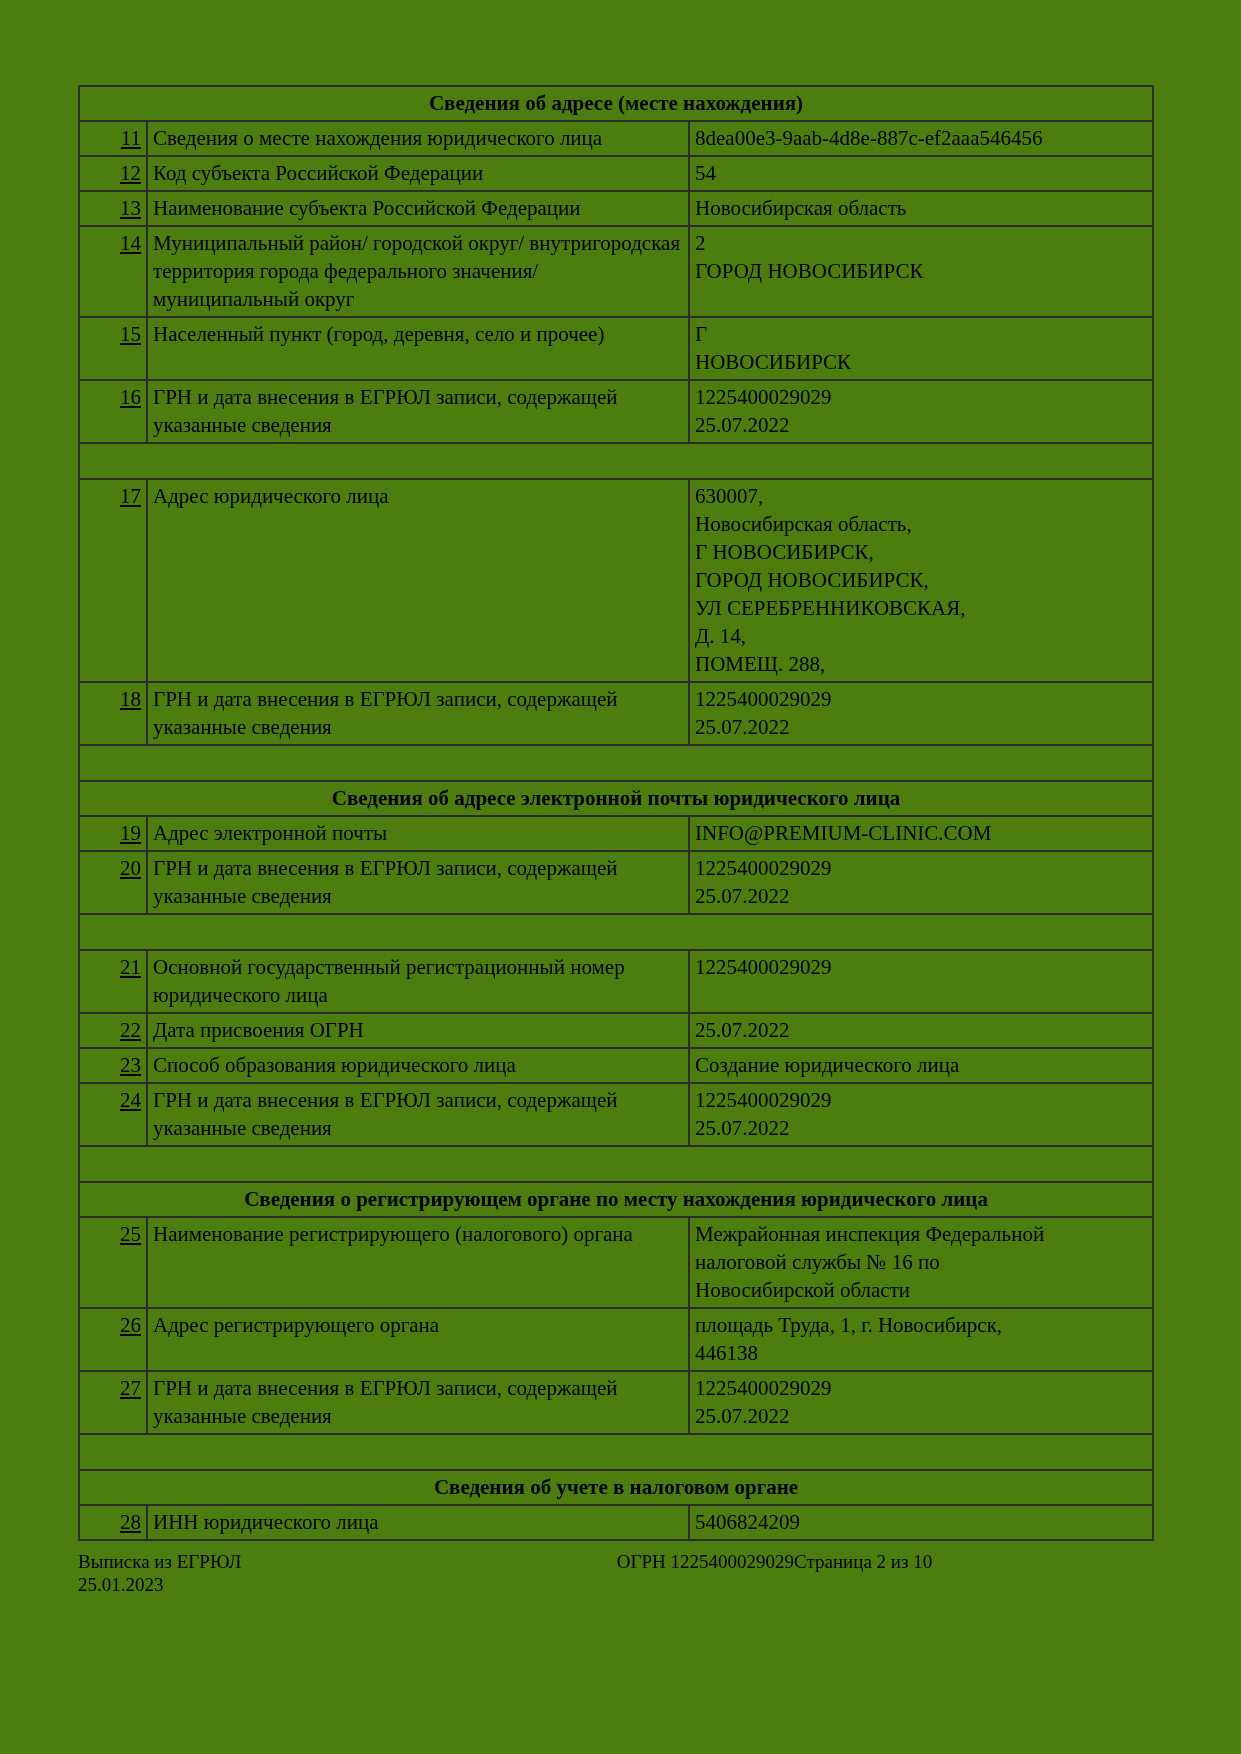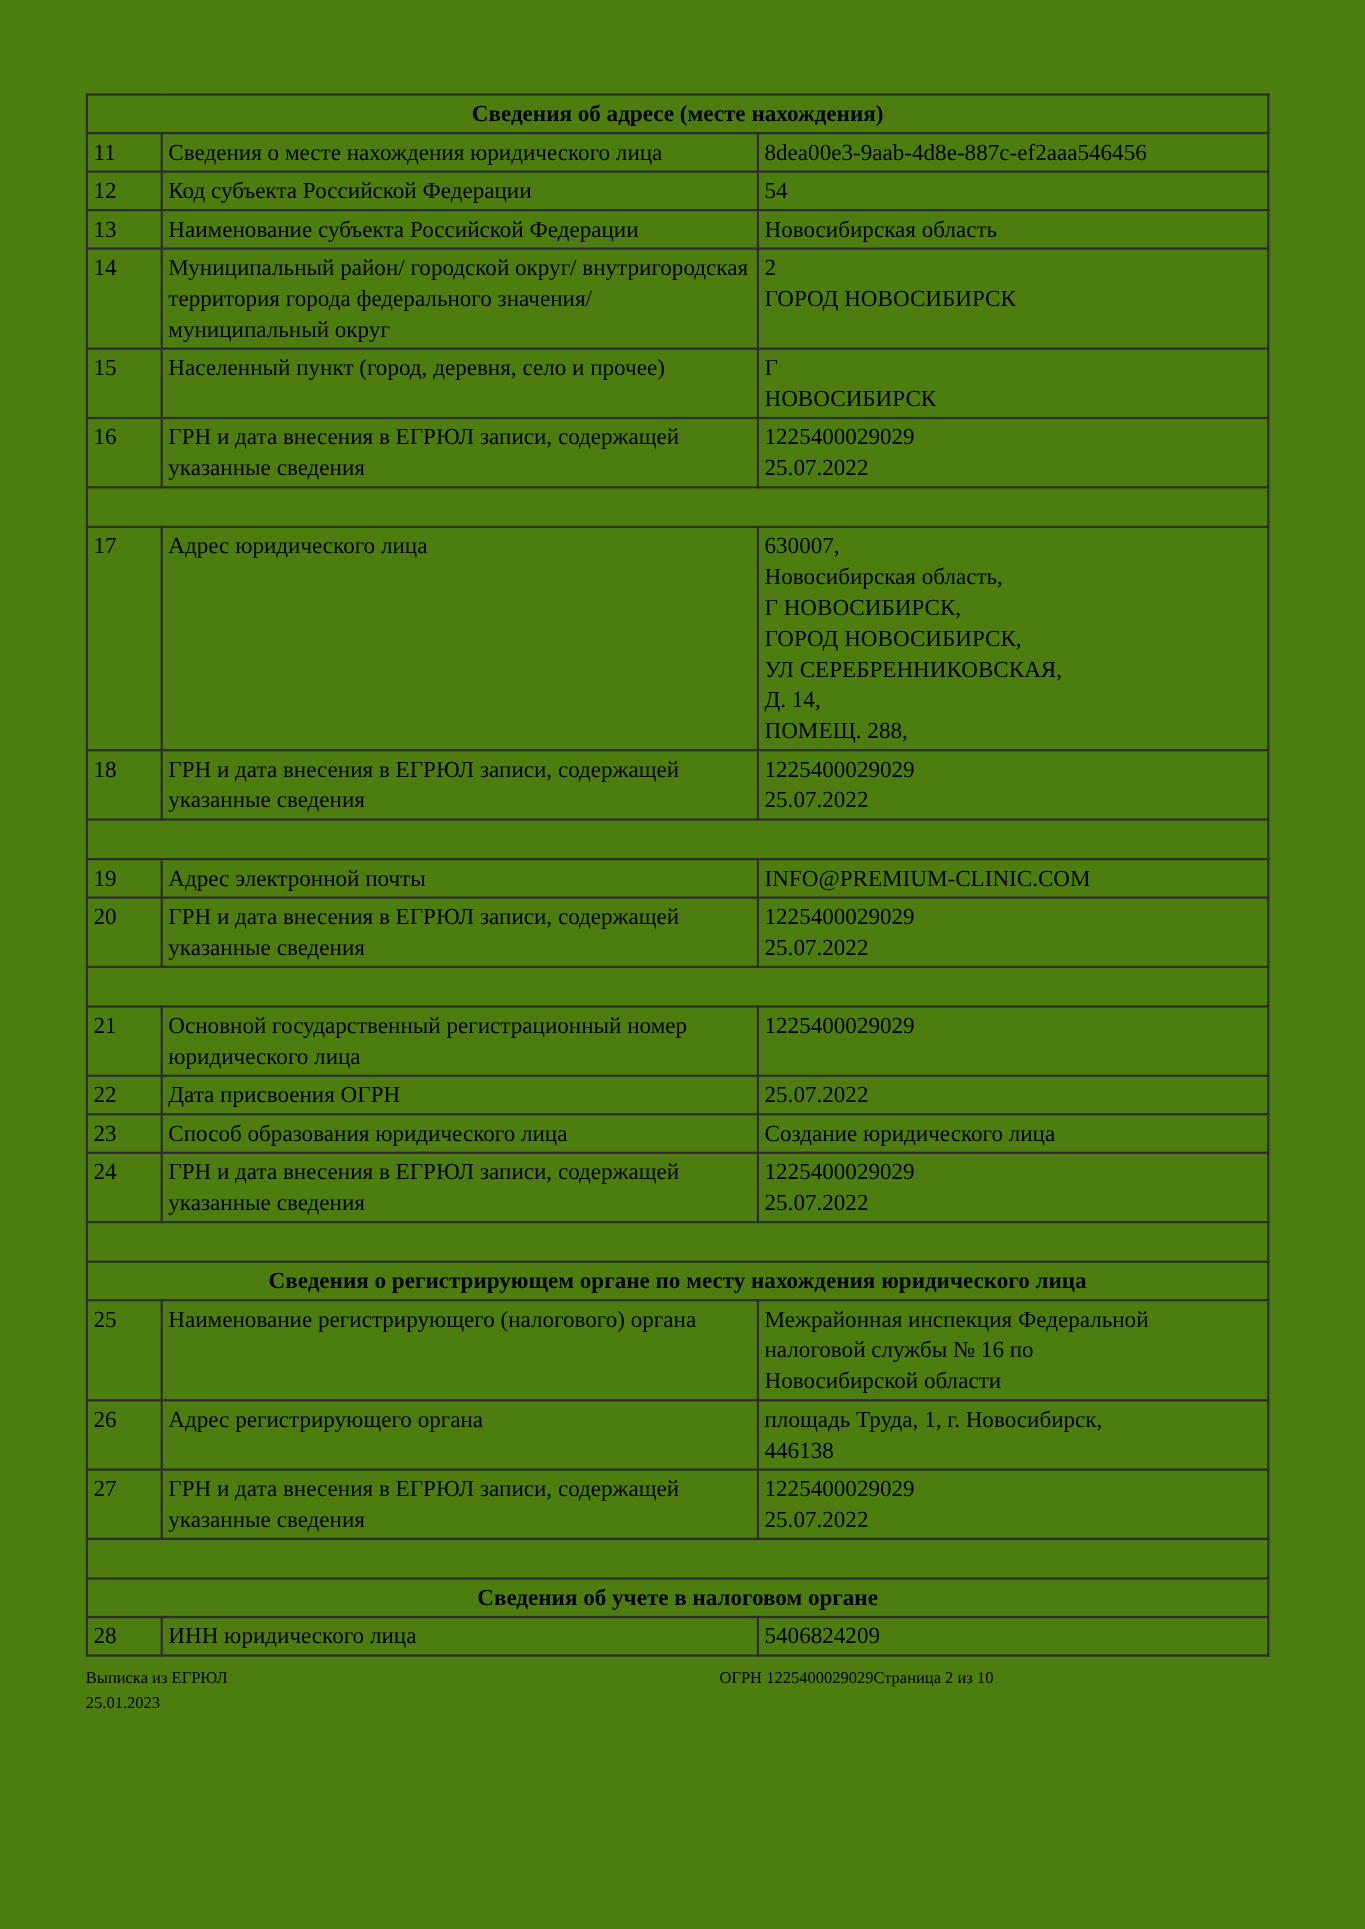--- a/index.html
+++ b/index.html
@@ -39,34 +39,35 @@
     overflow: hidden;
     word-wrap: break-word;
   }
   td.cell-section {
     text-align: center;
     font-weight: bold;
     padding-top: 3px;
     padding-bottom: 3px;
   }
   td.cell-num {
-    text-align: left;
+    text-align: right;
+    text-decoration: underline;
   }
   td.cell-value {
     white-space: pre-line;
   }
   td.cell-spacer {
     height: 29px;
     padding: 0;
   }
   .footer {
     display: flex;
     margin-top: 9px;
     width: 1074px;
-    font-size: 15px;
+    font-size: 19px;
     line-height: 23px;
   }
   .footer-left   { flex: 1 1 0; text-align: left; }
   .footer-center { flex: 1 1 0; text-align: right; }
   .footer-right  { flex: 1 1 0; }
 </style>
 </head>
 <body>
 
 <div class="page">
@@ -132,20 +133,23 @@
           <tr>
             <td class="cell-num">18</td>
             <td class="cell-label">ГРН и дата внесения в ЕГРЮЛ записи, содержащей указанные сведения</td>
             <td class="cell-value">1225400029029
 25.07.2022</td>
           </tr>
           <tr>
             <td colspan="3" class="cell-spacer"></td>
           </tr>
           <tr>
+            <td colspan="3" class="cell-section">Сведения об адресе электронной почты юридического лица</td>
+          </tr>
+          <tr>
             <td class="cell-num">19</td>
             <td class="cell-label">Адрес электронной почты</td>
             <td class="cell-value">INFO@PREMIUM-CLINIC.COM</td>
           </tr>
           <tr>
             <td class="cell-num">20</td>
             <td class="cell-label">ГРН и дата внесения в ЕГРЮЛ записи, содержащей указанные сведения</td>
             <td class="cell-value">1225400029029
 25.07.2022</td>
           </tr>

